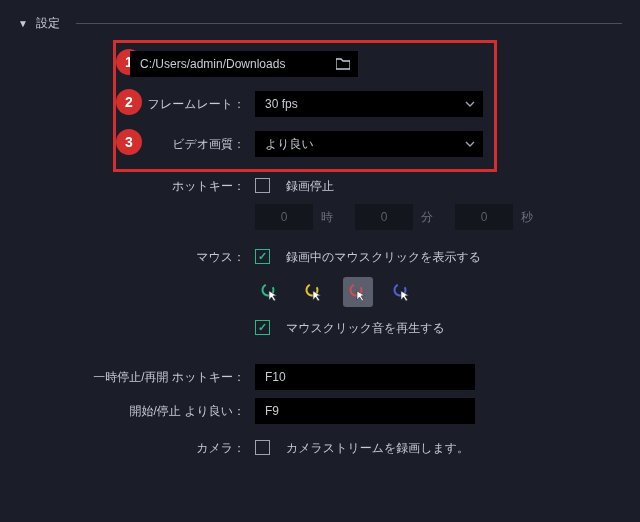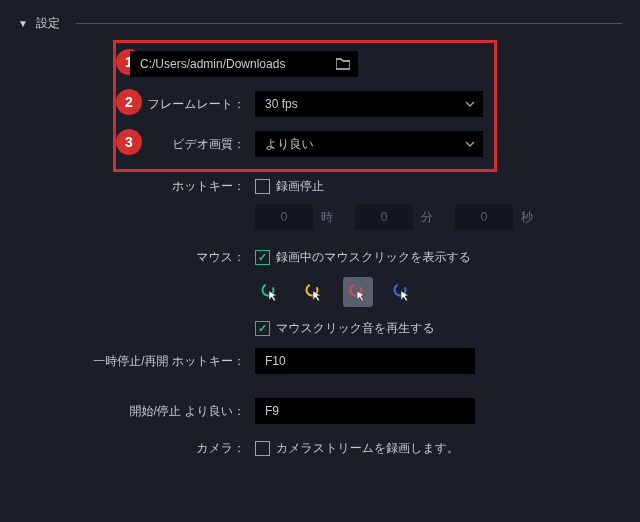--- a/index.html
+++ b/index.html
@@ -7,21 +7,21 @@
   .sect-header{position:absolute;left:18px;top:15px;right:18px;display:flex;align-items:center;gap:8px;color:#c8cbd4}
   .sect-header .tri{font-size:10px}
   .sect-header .line{flex:1;height:1px;background:#4b505e;margin-left:8px}
   .red-box{position:absolute;left:113px;top:40px;width:378px;height:126px;border:3px solid #d32f2f}
   .circ{position:absolute;width:26px;height:26px;border-radius:50%;background:#d32f2f;color:#fff;display:flex;align-items:center;justify-content:center;font-weight:bold;font-size:14px}
   .row{position:absolute;display:flex;align-items:center}
   .lbl{width:115px;text-align:right;padding-right:10px;color:#c8cbd4}
   .fld{background:#000000;height:26px;display:flex;align-items:center;padding:0 30px 0 10px;position:relative;color:#c8cbd4}
   .chev{position:absolute;right:8px;top:50%;transform:translateY(-50%);pointer-events:none;color:#9da3b0}
   .fld .folder{position:absolute;right:8px;top:50%;transform:translateY(-50%)}
-  .chk{display:inline-flex;align-items:center;gap:6px;cursor:pointer}
+  .chk{display:inline-flex;align-items:flex-start;gap:16px;cursor:pointer}
   .chk-box{width:13px;height:13px;border:1px solid #9da3b0;display:inline-flex;align-items:center;justify-content:center;color:#2db88a;font-size:11px;font-weight:bold}
   .chk-box.on{border-color:#2db88a}
   .num-box{width:58px;height:26px;background:#14161e;display:inline-flex;align-items:center;justify-content:center;color:#5b5f6e}
   .unit{color:#6a6f7e;margin:0 22px 0 8px;font-size:12px}
   .mouse-row{display:flex;gap:14px;align-items:center}
   .mouse-opt{width:30px;height:30px;display:flex;align-items:center;justify-content:center;border-radius:3px;cursor:pointer}
   .mouse-opt.sel{background:#5a5e6d}
   .txt-fld{background:#000000;height:26px;width:200px;display:flex;align-items:center;padding:0 10px;color:#c8cbd4}
   svg{display:block}
 </style>
@@ -124,21 +124,21 @@
         </svg>
       </div>
     </div>
   <div class="row" style="left:255px;top:320px">
     <label class="chk">
       <span class="chk-box on">✓</span>
       <span>マウスクリック音を再生する</span>
     </label>
   </div>
 
-  <div class="row" style="left:80px;top:348px">
+  <div class="row" style="left:80px;top:364px">
     <div class="lbl" style="width:165px">一時停止/再開 ホットキー：</div>
     <div class="txt-fld">
       <span>F10</span>
     </div>
   </div>
 
   <div class="row" style="left:80px;top:398px">
     <div class="lbl" style="width:165px">開始/停止 より良い：</div>
     <div class="txt-fld">
       <span>F9</span>

